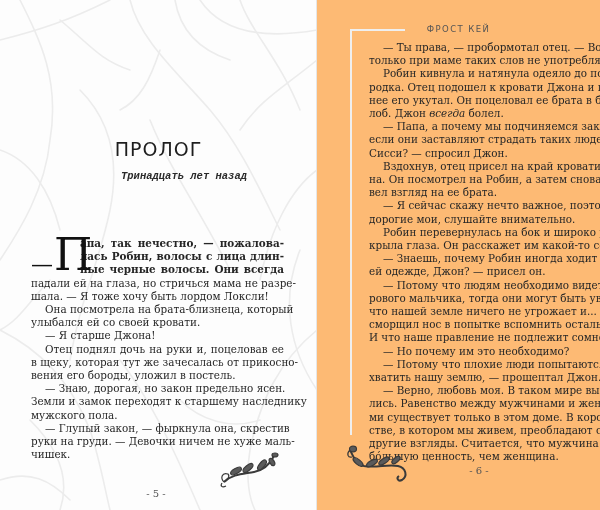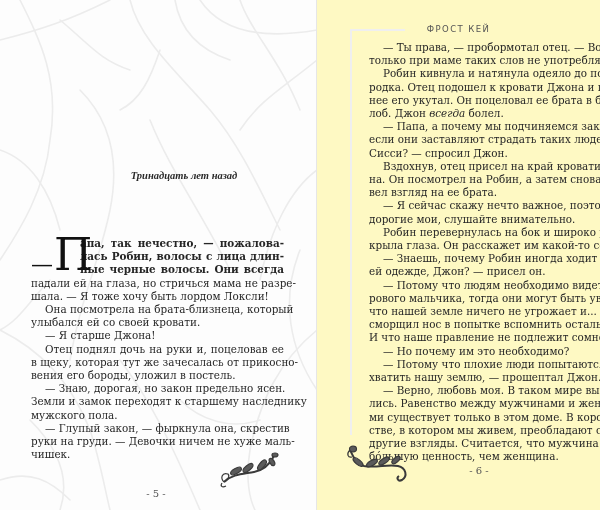--- a/index.html
+++ b/index.html
@@ -4,38 +4,38 @@
 <style>
   html, body { margin: 0; padding: 0; }
   body {
     width: 600px; height: 510px; position: relative; overflow: hidden;
     background: #ffffff;
     font-family: "DejaVu Serif", serif;
     color: #2a2a2a;
   }
   .page { position: absolute; top: 0; height: 510px; overflow: hidden; }
   .page-left { left: 0; width: 317px; background: #fdfdfd; }
-  .page-right { left: 317px; width: 283px; background: #fef9c3; }
+  .page-right { left: 317px; width: 283px; background: #fdba74; }
   .spine { position: absolute; left: 316px; top: 0; width: 1px; height: 510px; background: #e6e6e6; }
   .branches { position: absolute; left: 0; top: 0; width: 317px; height: 510px; }
   .right-frame {
     position: absolute; left: 33px; top: 30px; width: 2px; height: 405px;
     background: #efefef;
   }
   .right-frame-top {
     position: absolute; left: 33px; top: 29px; width: 55px; height: 2px; background: #efefef;
   }
   .chapter-title {
     position: absolute; left: 0; width: 317px; top: 138px; text-align: center;
     font-family: "DejaVu Sans", sans-serif; font-size: 19px; letter-spacing: 1px;
     color: #1e1e1e; font-weight: normal;
   }
   .chapter-subtitle {
     position: absolute; left: 0; width: 368px; top: 170px; text-align: center;
-    font-family: Liberation Serif, serif; font-style: italic; font-weight: bold; font-size: 10.5px;
+    font-family: Liberation Mono, monospace; font-style: italic; font-weight: bold; font-size: 10.5px;
     color: #2a2a2a;
   }
   .text-block {
     position: absolute; font-size: 10.4px; line-height: 13.2px; text-align: justify;
     color: #262626;
   }
   .left-text { left: 31px; width: 253px; top: 237px; }
   .right-text { left: 52px; width: 224px; top: 41px; }
   .line { display: block; white-space: nowrap; text-align-last: justify; text-align: justify; }
   .line.last { text-align-last: left; }
@@ -82,20 +82,21 @@
       <path d="M317 330 C280 360 260 400 250 450 C245 480 250 500 255 510"></path>
       <path d="M30 420 C60 450 70 480 60 510"></path>
       <path d="M180 400 C200 420 230 430 260 420"></path>
       <path d="M0 480 C30 470 50 480 70 500"></path>
       <path d="M160 50 C150 80 140 100 120 110"></path>
       <path d="M300 250 C280 300 290 350 317 390"></path>
       <path d="M50 280 C30 300 20 320 0 330"></path>
     </g>
   </svg>
 
+  <div class="chapter-title">ПРОЛОГ</div>
   <div class="chapter-subtitle">Тринадцать лет назад</div>
 
   <div class="text-block left-text">
     <div class="dropcap-wrap">
       <span class="dropcap"><span class="dropcap-dash">—</span><span>П</span></span>
       <span class="line dropcap-line">апа, так нечестно, — пожалова-</span>
       <span class="line dropcap-line">лась Робин, волосы с лица длин-</span>
       <span class="line dropcap-line">ные черные волосы. Они всегда</span>
       <span class="line">падали ей на глаза, но стричься мама не разре-</span>
       <span class="line last">шала. — Я тоже хочу быть лордом Локсли!</span>

